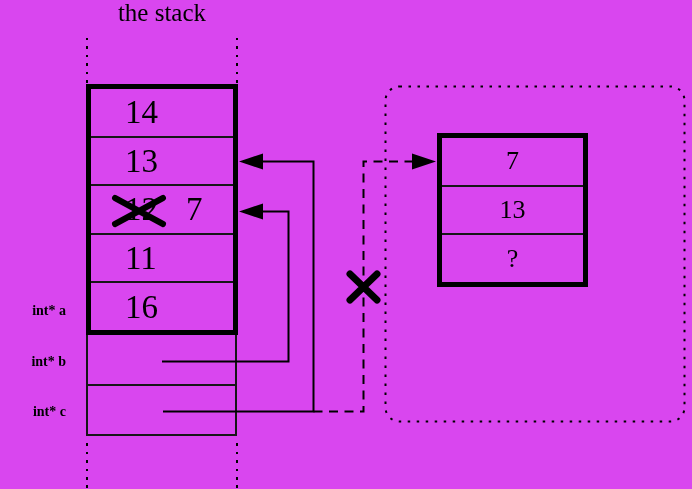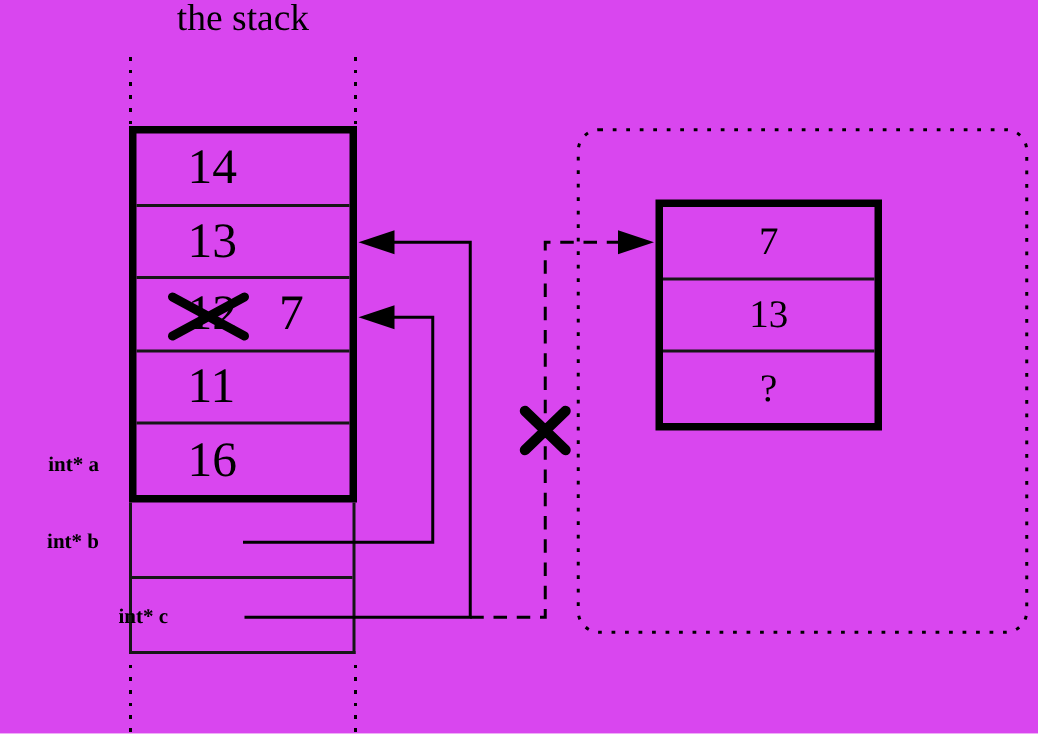--- a/index.html
+++ b/index.html
@@ -69,21 +69,21 @@
   .var-label {
     position: absolute;
     left: 2px; width: 64px;
     text-align: right;
     font-size: 14px; line-height: 23px;
     white-space: nowrap;
     font-weight: bold;
   }
   .var-a { top: 299px; }
   .var-b { top: 350px; padding-left: 10px; }
-  .var-c { top: 400px; margin-left: 46px; }
+  .var-c { top: 400px; }
 
   
   .heap-box {
     position: absolute;
     left: 437px; top: 133px;
     width: 151px; height: 154px;
     border: 5px solid #000;
     display: flex; flex-direction: column;
   }
   .heap-box .cell {

